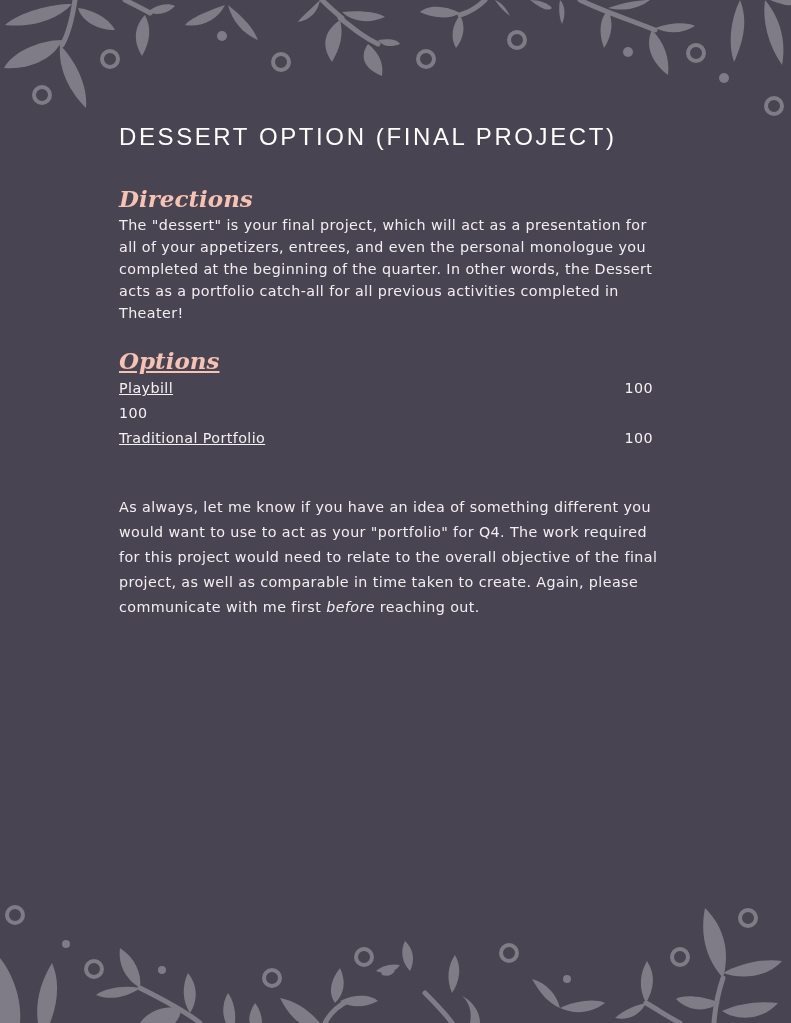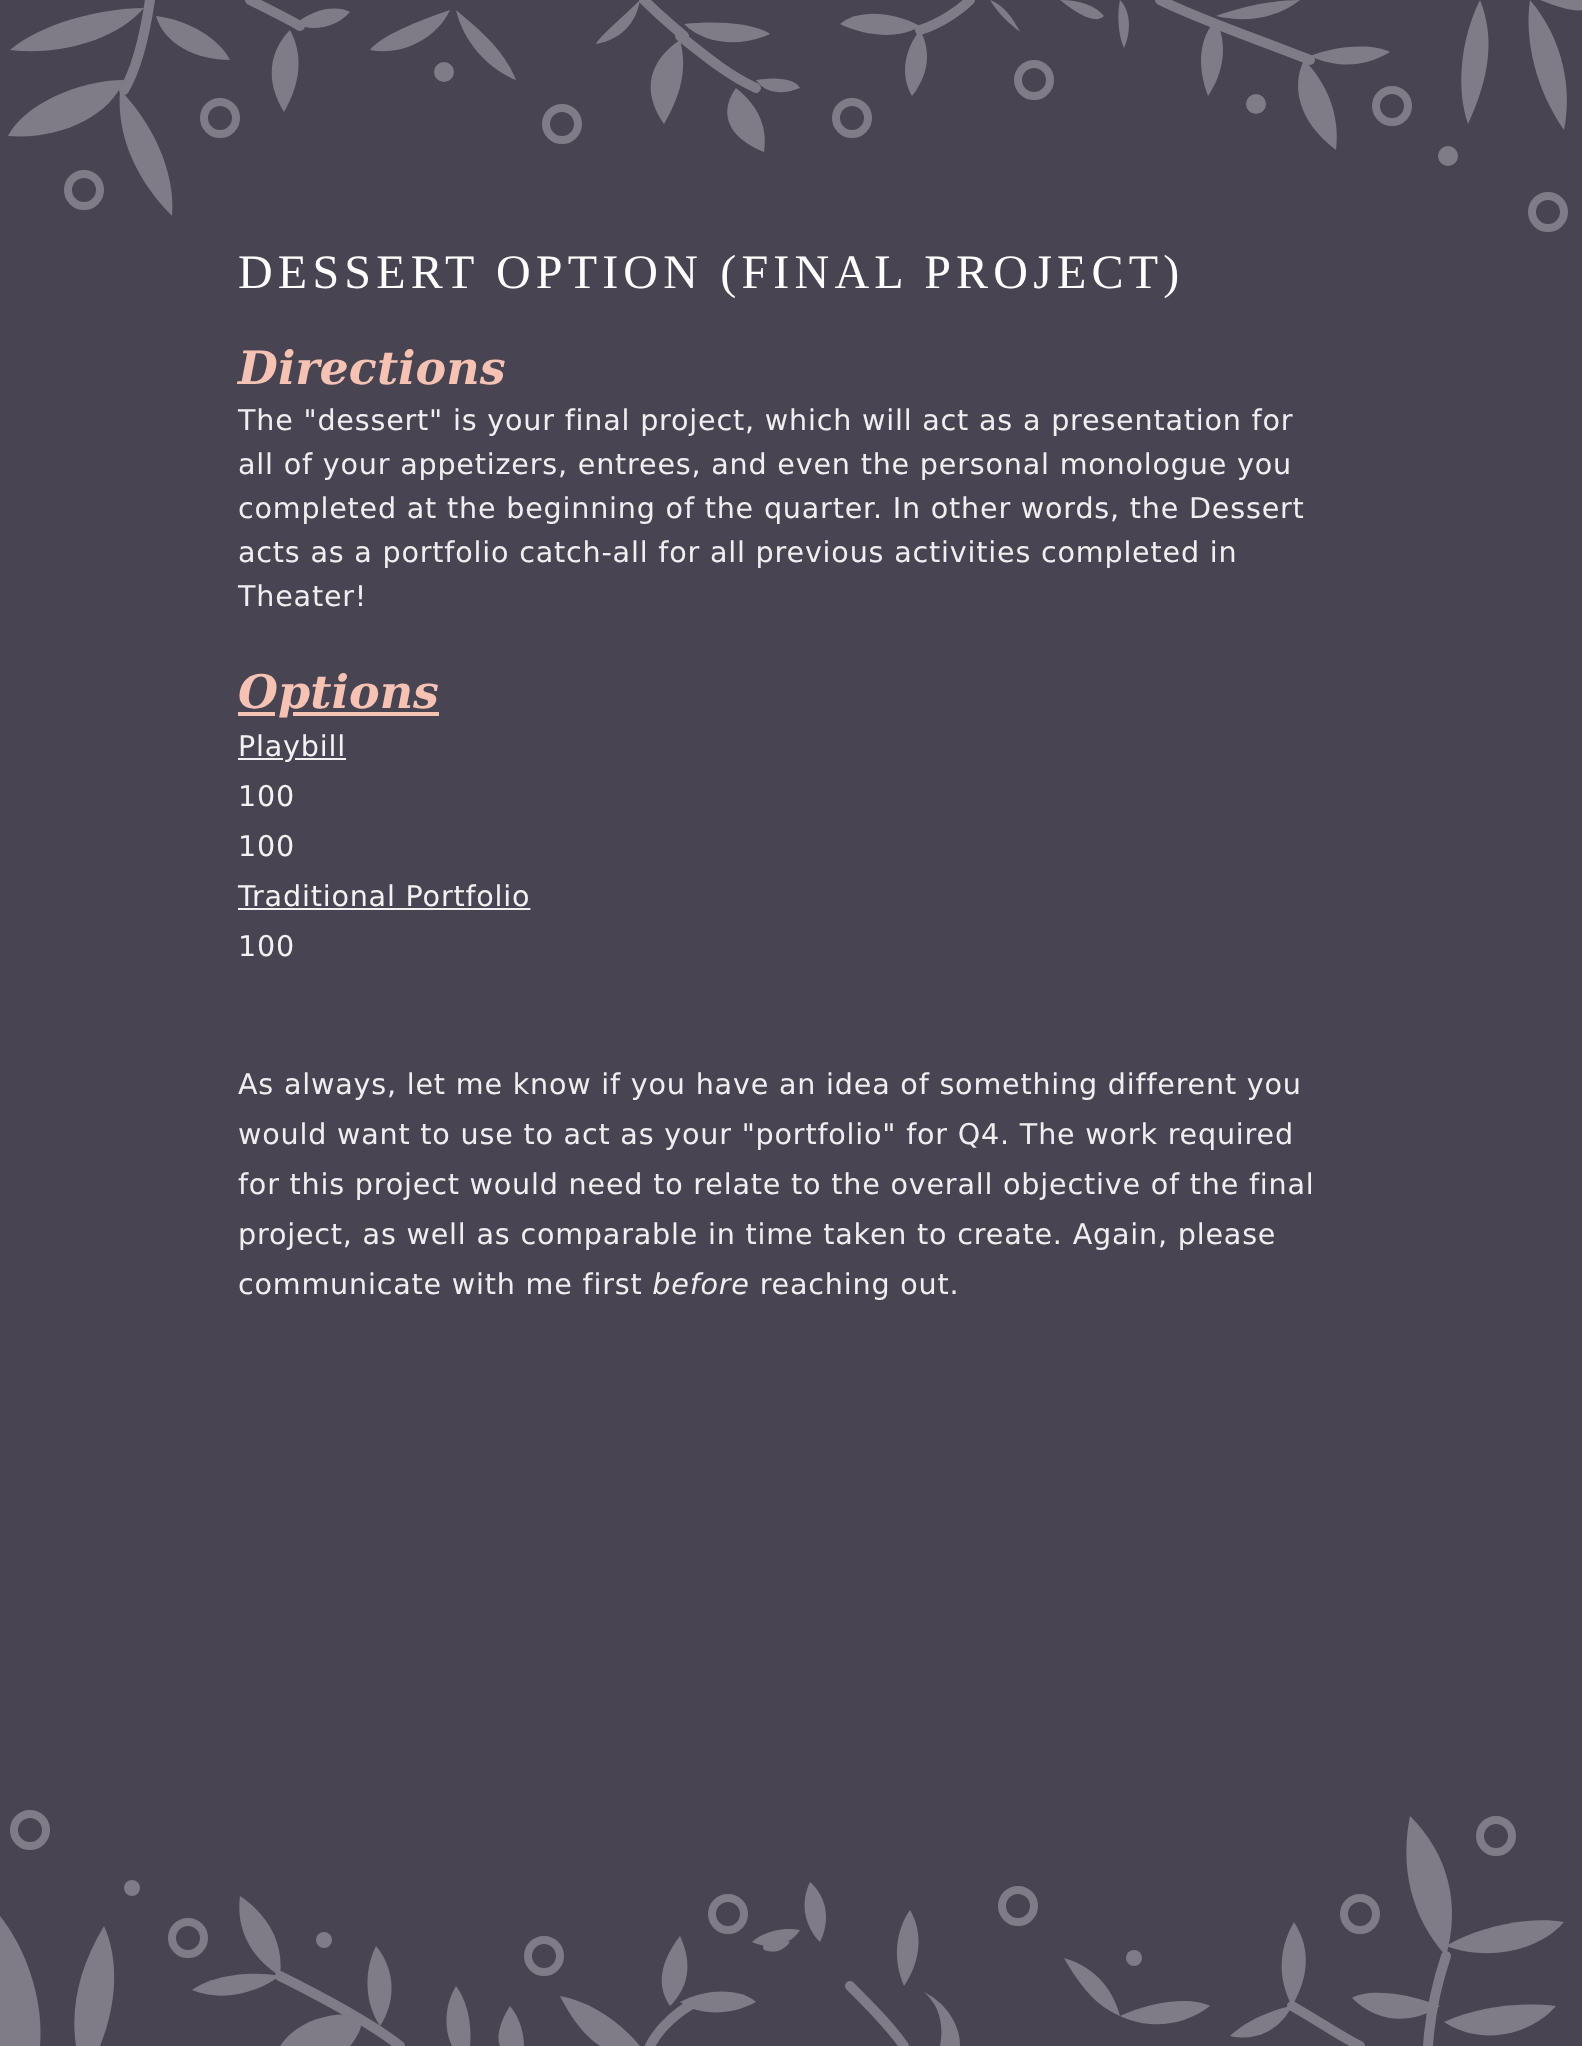--- a/index.html
+++ b/index.html
@@ -17,40 +17,40 @@
     .deco .stem { stroke: #7f7b87; stroke-width: 5; fill: none; stroke-linecap: round; }
     .deco .ring { fill: none; stroke: #7f7b87; stroke-width: 4; }
 
     .content { position: absolute; left: 119px; top: 118px; width: 550px; }
     .title {
       font-family: "DejaVu Serif", "Liberation Serif", serif;
       font-style: italic; font-size: 56px; line-height: 68px;
       color: #f6c2b4; margin: 0; letter-spacing: -1px;
     }
     .subtitle {
-      font-family: Liberation Serif, serif;
+      font-family: Liberation Sans, sans-serif;
       font-size: 24px; letter-spacing: 2.6px; color: #ffffff;
       margin: 4px 0 0 0; line-height: 30px; white-space: nowrap;
     }
     .section-heading {
       font-family: "DejaVu Serif", "Liberation Serif", serif;
       font-style: italic; font-size: 23px; color: #f6c2b4;
       margin: 0; line-height: 30px;
     }
-    .h-directions { margin-top: 18px; }
+    .h-directions { margin-top: 32px; }
     .h-options { margin-top: 22px; text-decoration: underline; }
     .para {
       font-size: 14.3px; line-height: 22px; margin: 0; color: #f1eef2;
       letter-spacing: 0.4px;
     }
     .para2 { line-height: 25px; margin-top: 44px; }
     .options { margin: 0; padding: 0; list-style: none; }
     .option {
       display: flex; justify-content: space-between; align-items: baseline;
-      font-size: 14.3px; line-height: 25px; letter-spacing: 0.4px; flex-direction: column;
+      font-size: 14.3px; line-height: 25px; letter-spacing: 0.4px;
     }
     .option a { color: #f4f1f4; text-decoration: underline; }
     .option .pts { color: #f4f1f4; margin-right: 16px; }
     em { font-style: italic; }
   </style>
 </head>
 <body>
 
 <svg class="deco deco-top" viewBox="0 0 791 130">
   <path class="stem" d="M75,0 C72,20 68,35 62,45"></path>

